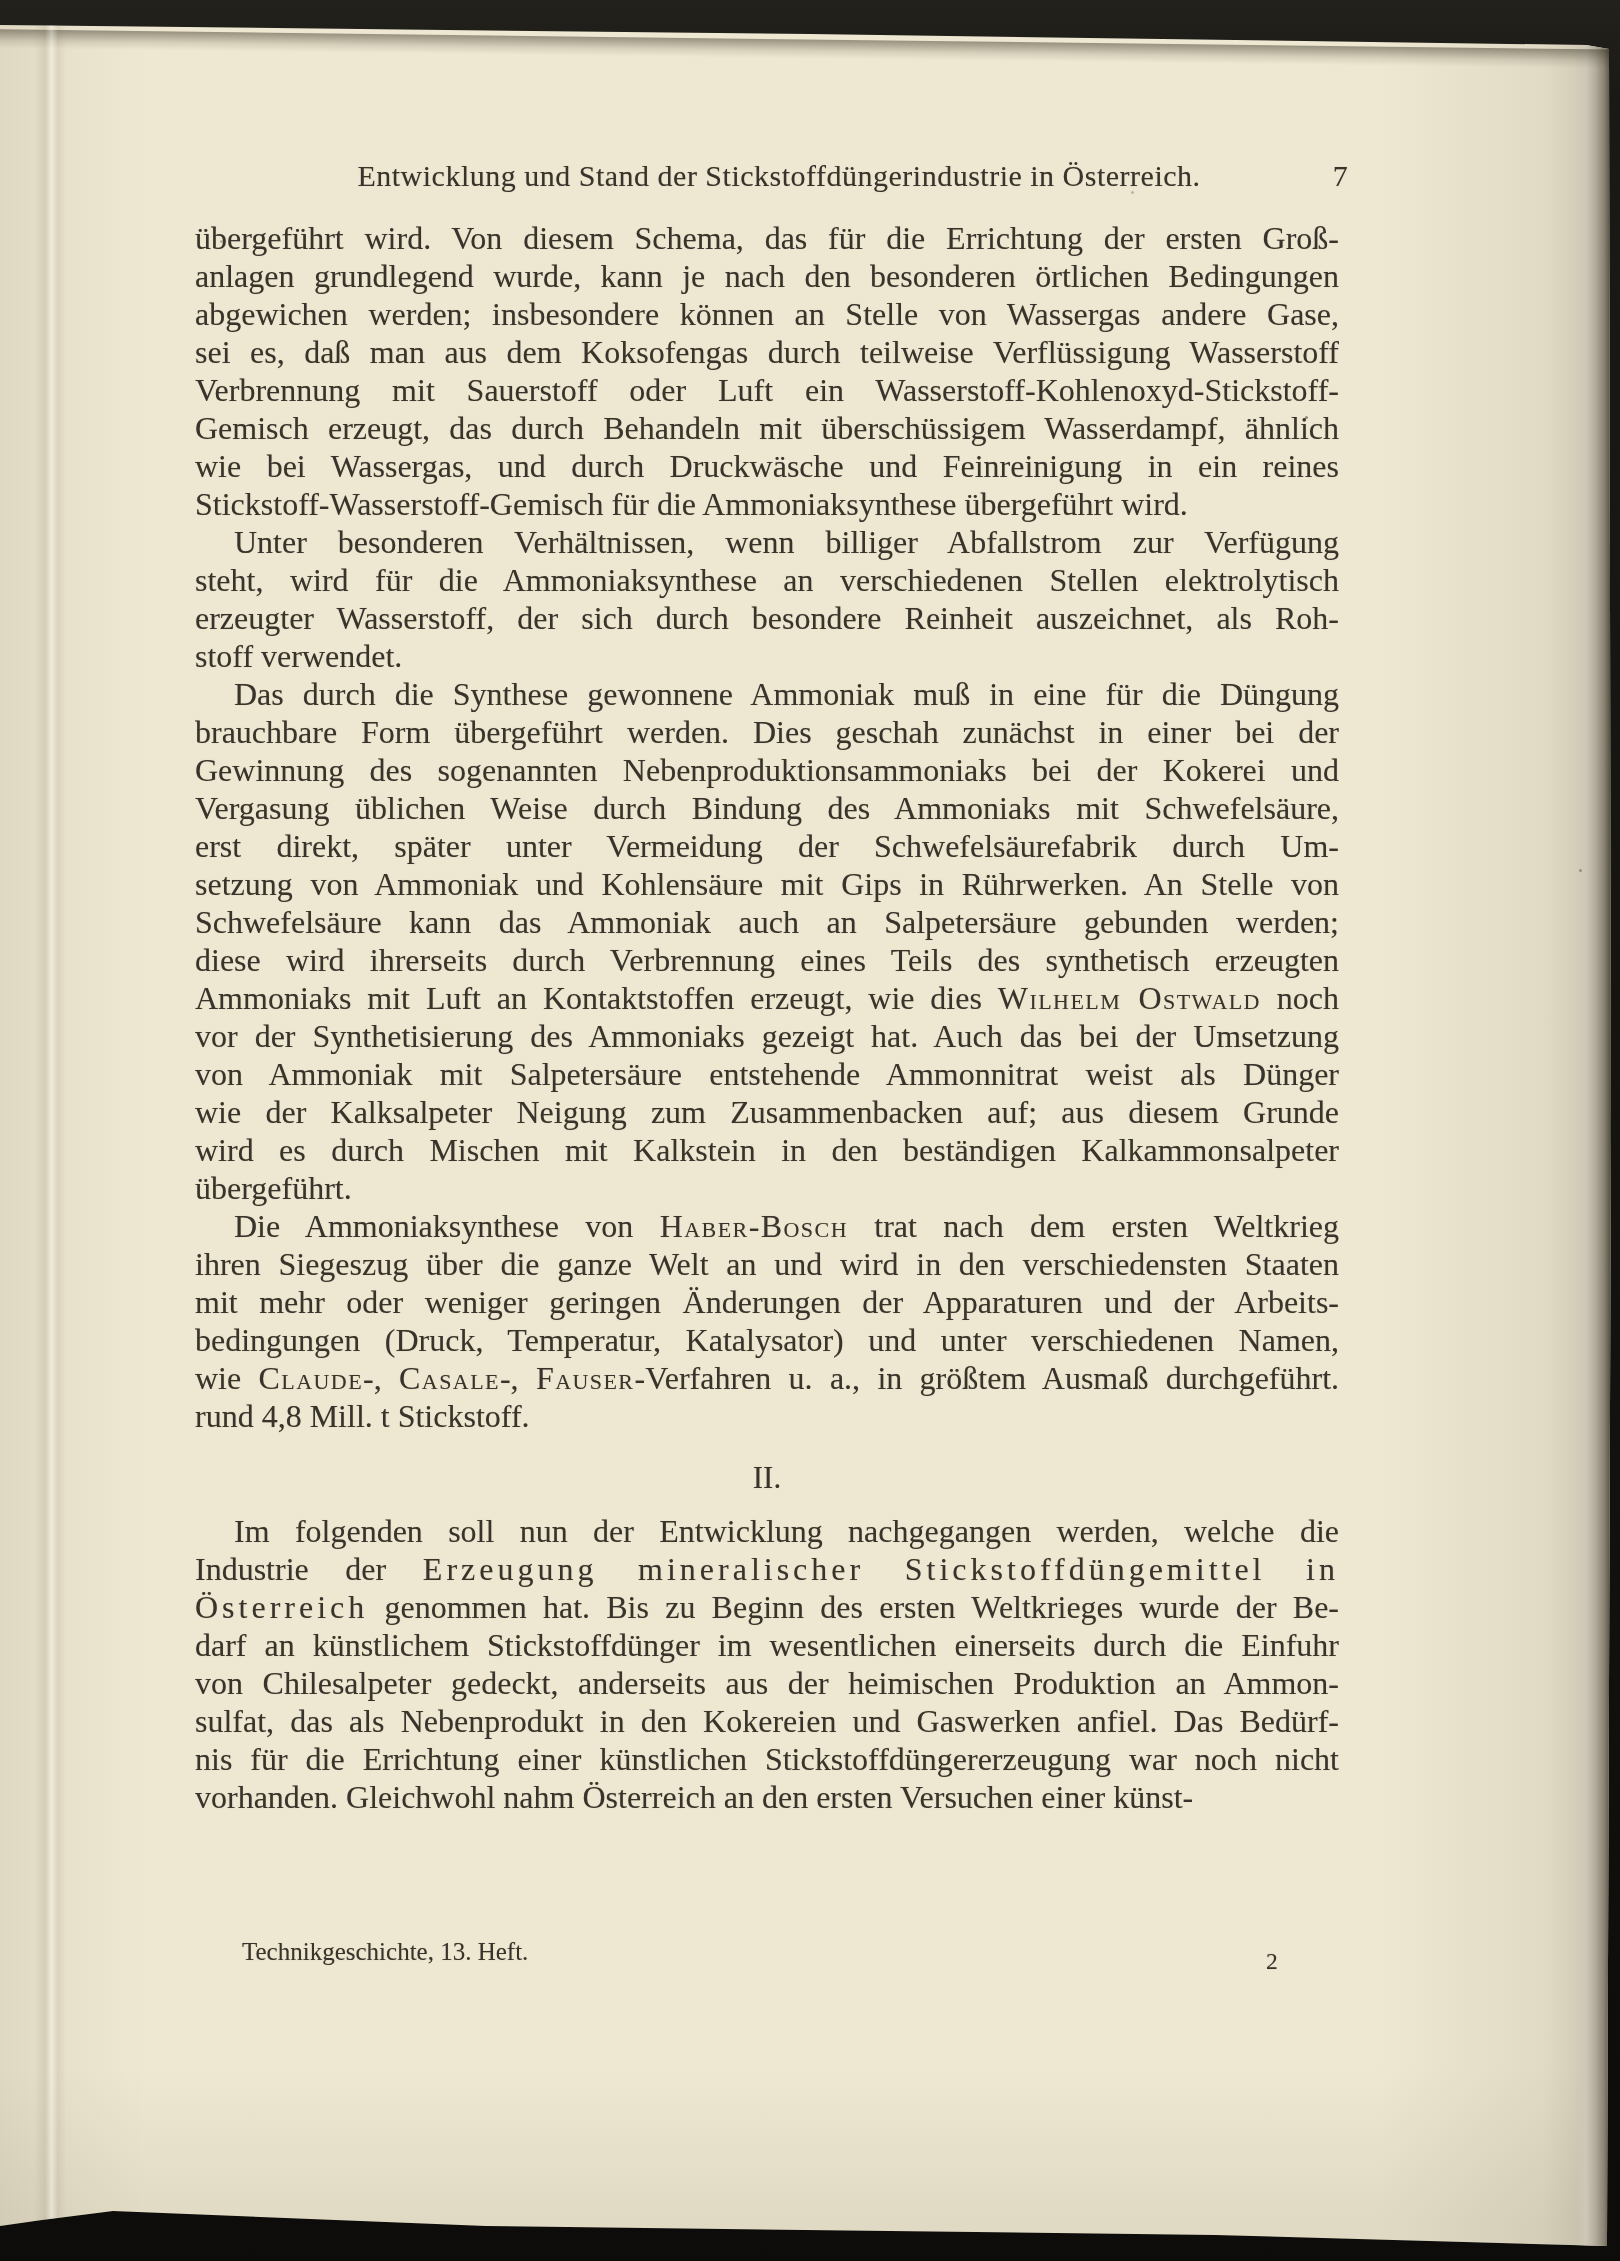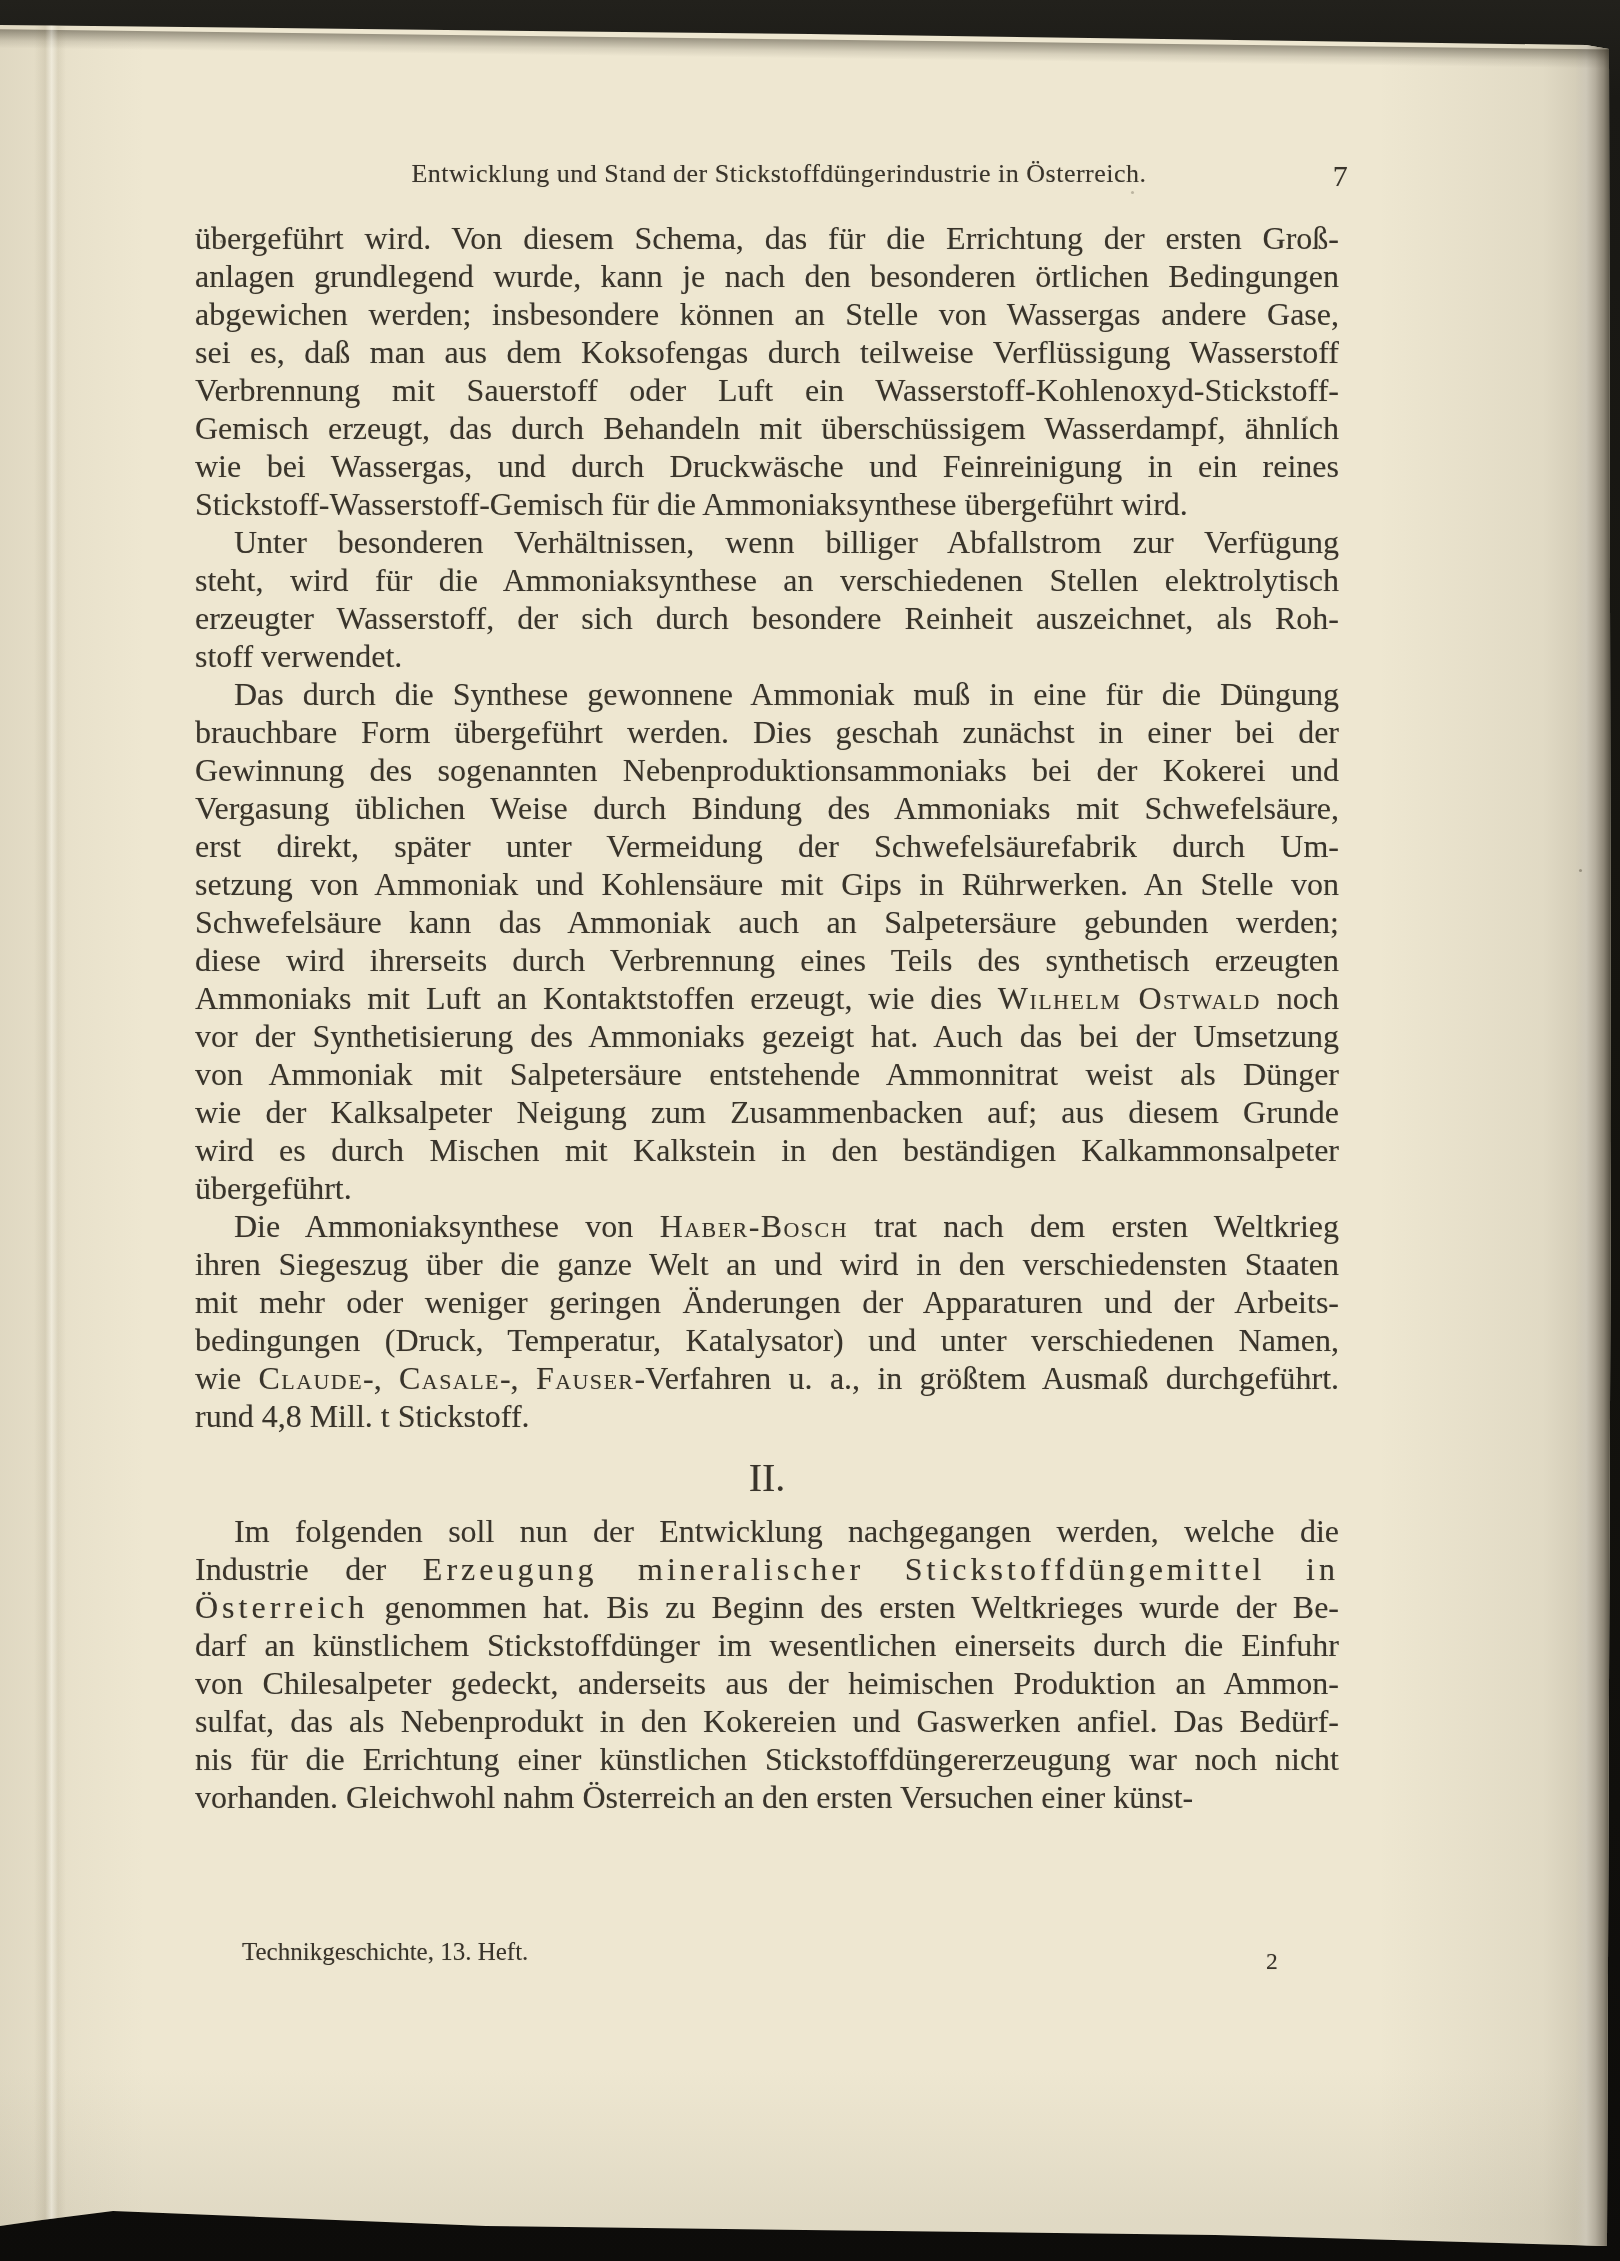--- a/index.html
+++ b/index.html
@@ -70,21 +70,21 @@
   .content { position: absolute; inset: 0; color: #39342b; }
 
   .header-row {
     position: absolute;
     left: 207px; top: 159px; width: 1144px;
     height: 37px;
   }
   .header-title {
     display: block;
     text-align: center;
-    font-size: 26px;
+    font-size: 30px;
     letter-spacing: 0.5px;
     white-space: nowrap;
     text-shadow: 0 0 0.8px rgba(57,52,43,0.35);
   }
   .page-number {
     position: absolute;
     right: 3.2px; top: 0;
     font-size: 30px;
     text-shadow: 0 0 0.8px rgba(57,52,43,0.35);
   }
@@ -107,21 +107,21 @@
   .paragraph.indent .line:first-child { text-indent: 39px; }
   .sc { font-variant: small-caps; letter-spacing: 0.045em; }
   .sp { letter-spacing: 0.125em; }
   .section-heading {
     height: 38px;
     line-height: 38px;
     margin-top: 23.5px;
     margin-bottom: 15.4px;
     text-align: center;
     text-align-last: center;
-    font-size: 40px;
+    font-size: 31px;
   }
 
   .footer-imprint {
     position: absolute;
     left: 242px; top: 1938px;
     font-size: 25px;
     text-shadow: 0 0 0.8px rgba(57,52,43,0.3);
   }
   .footer-signature {
     position: absolute;

